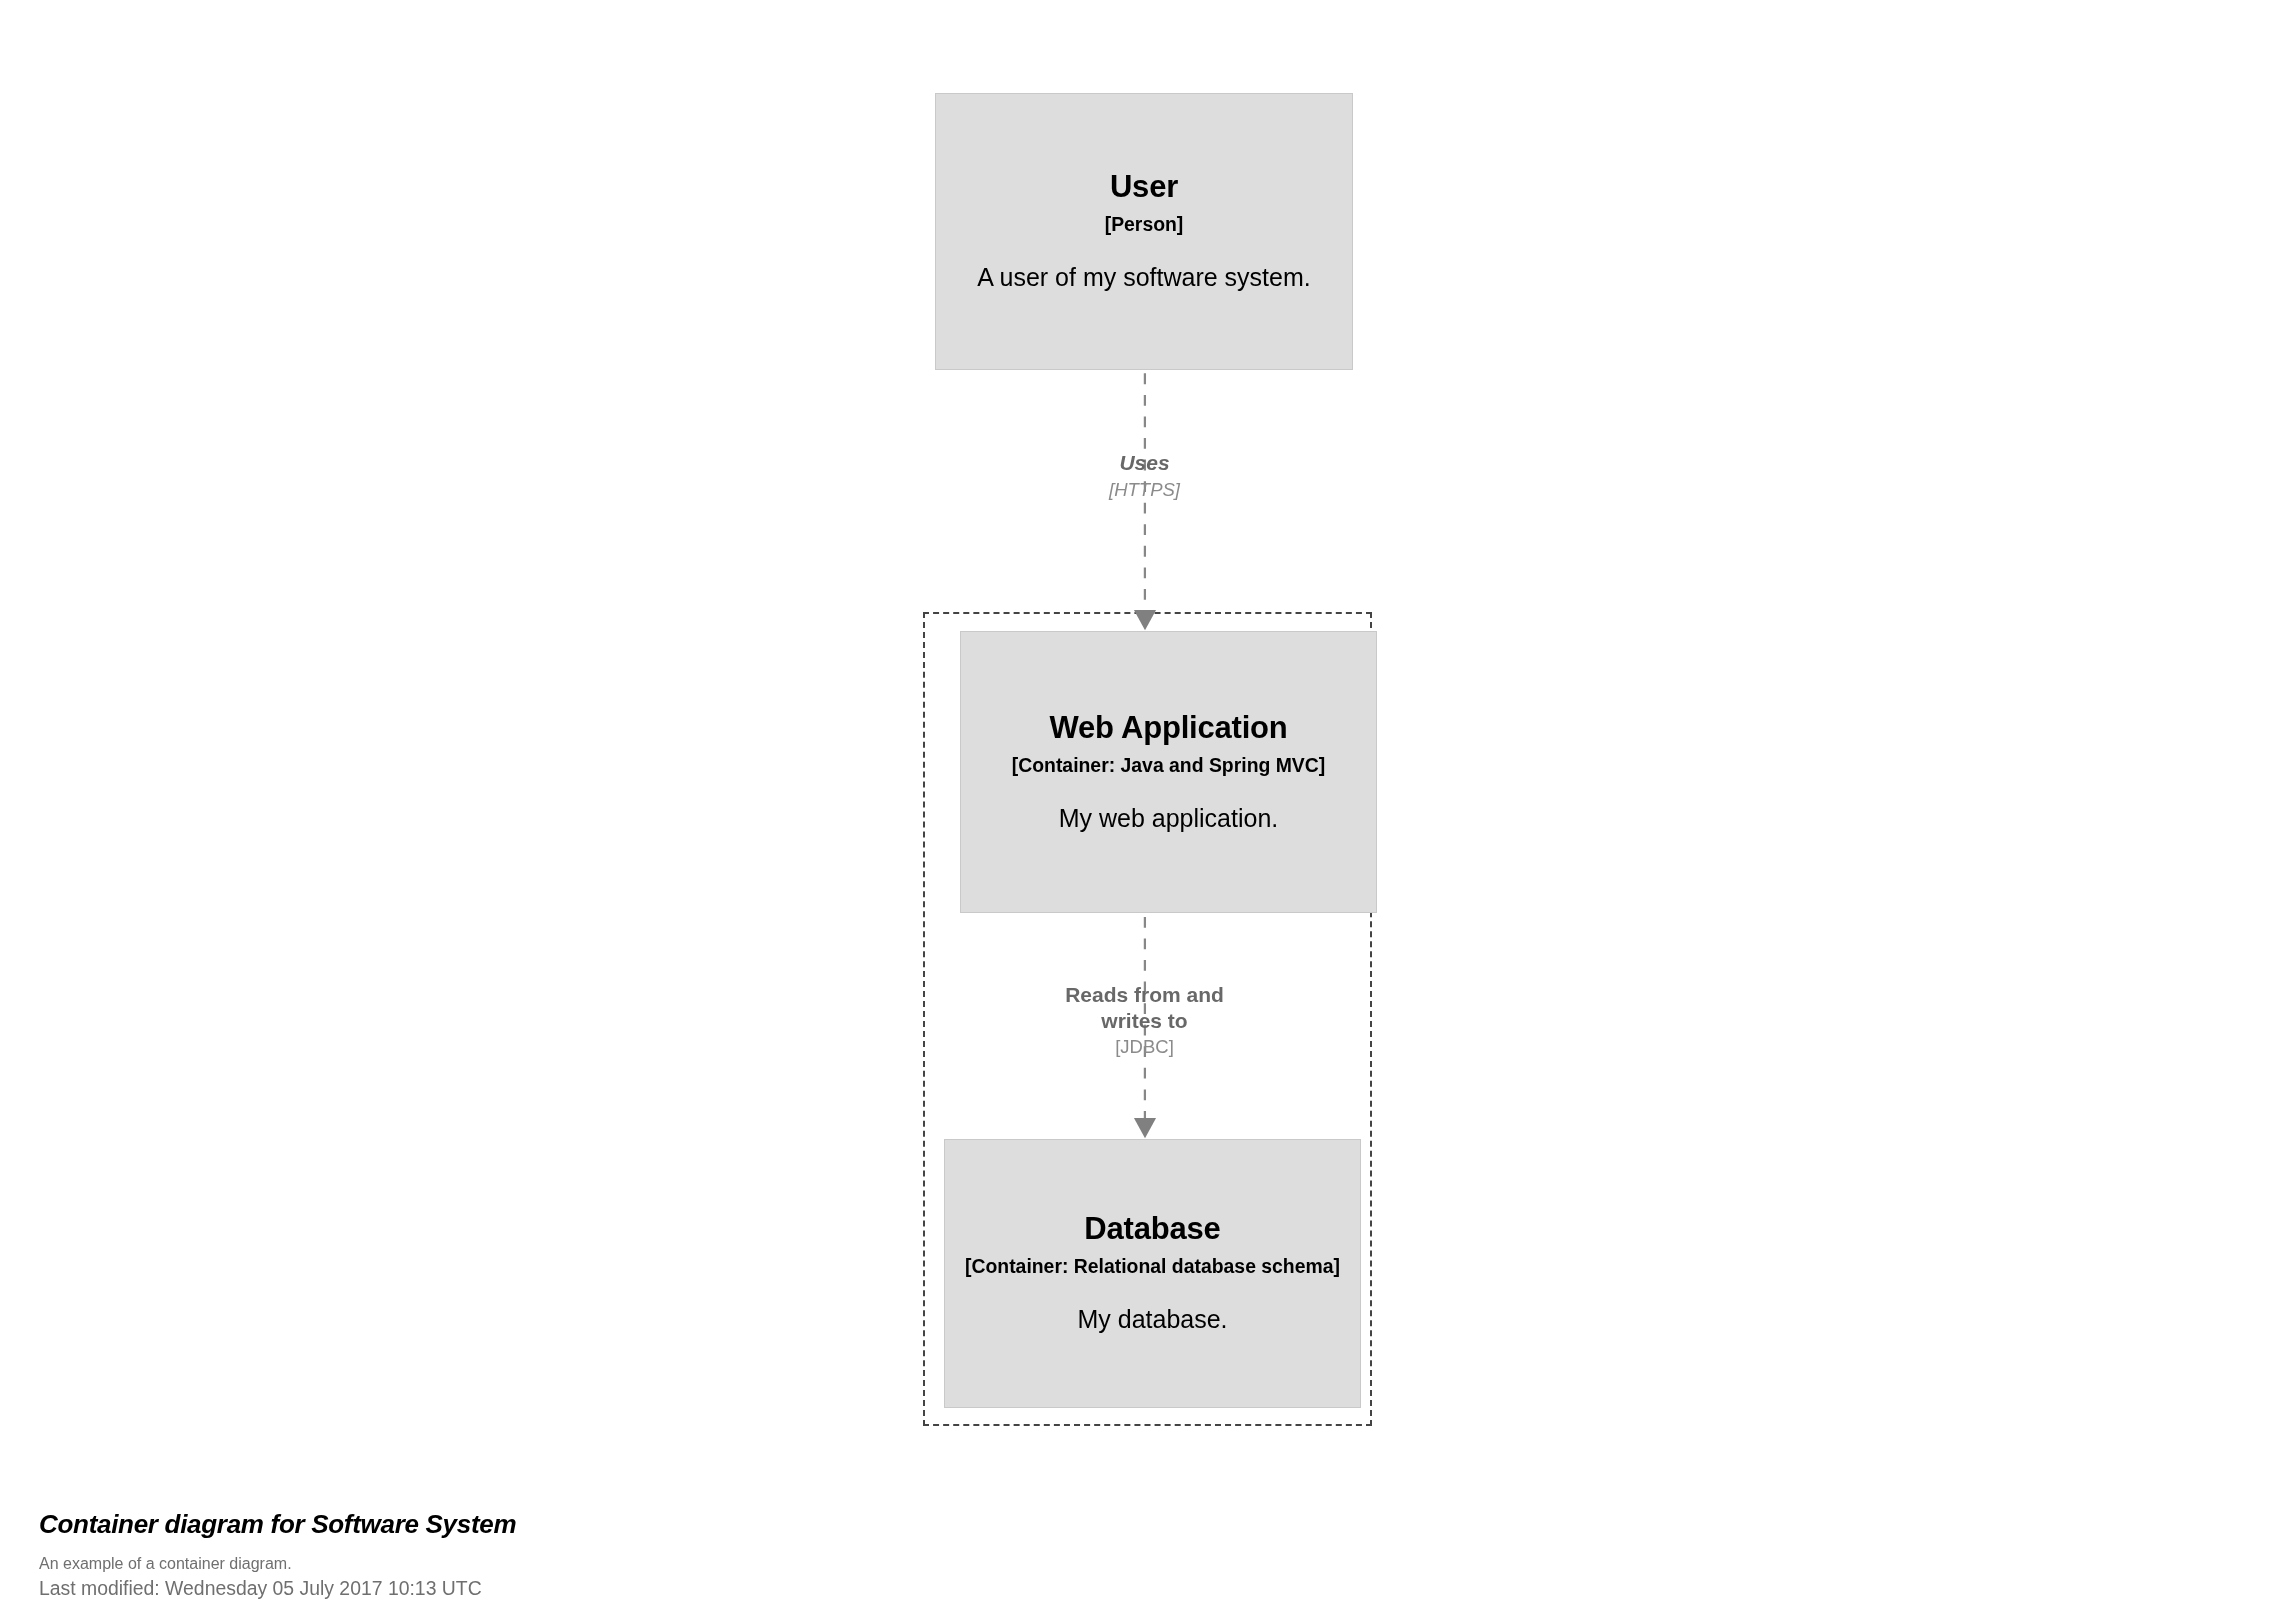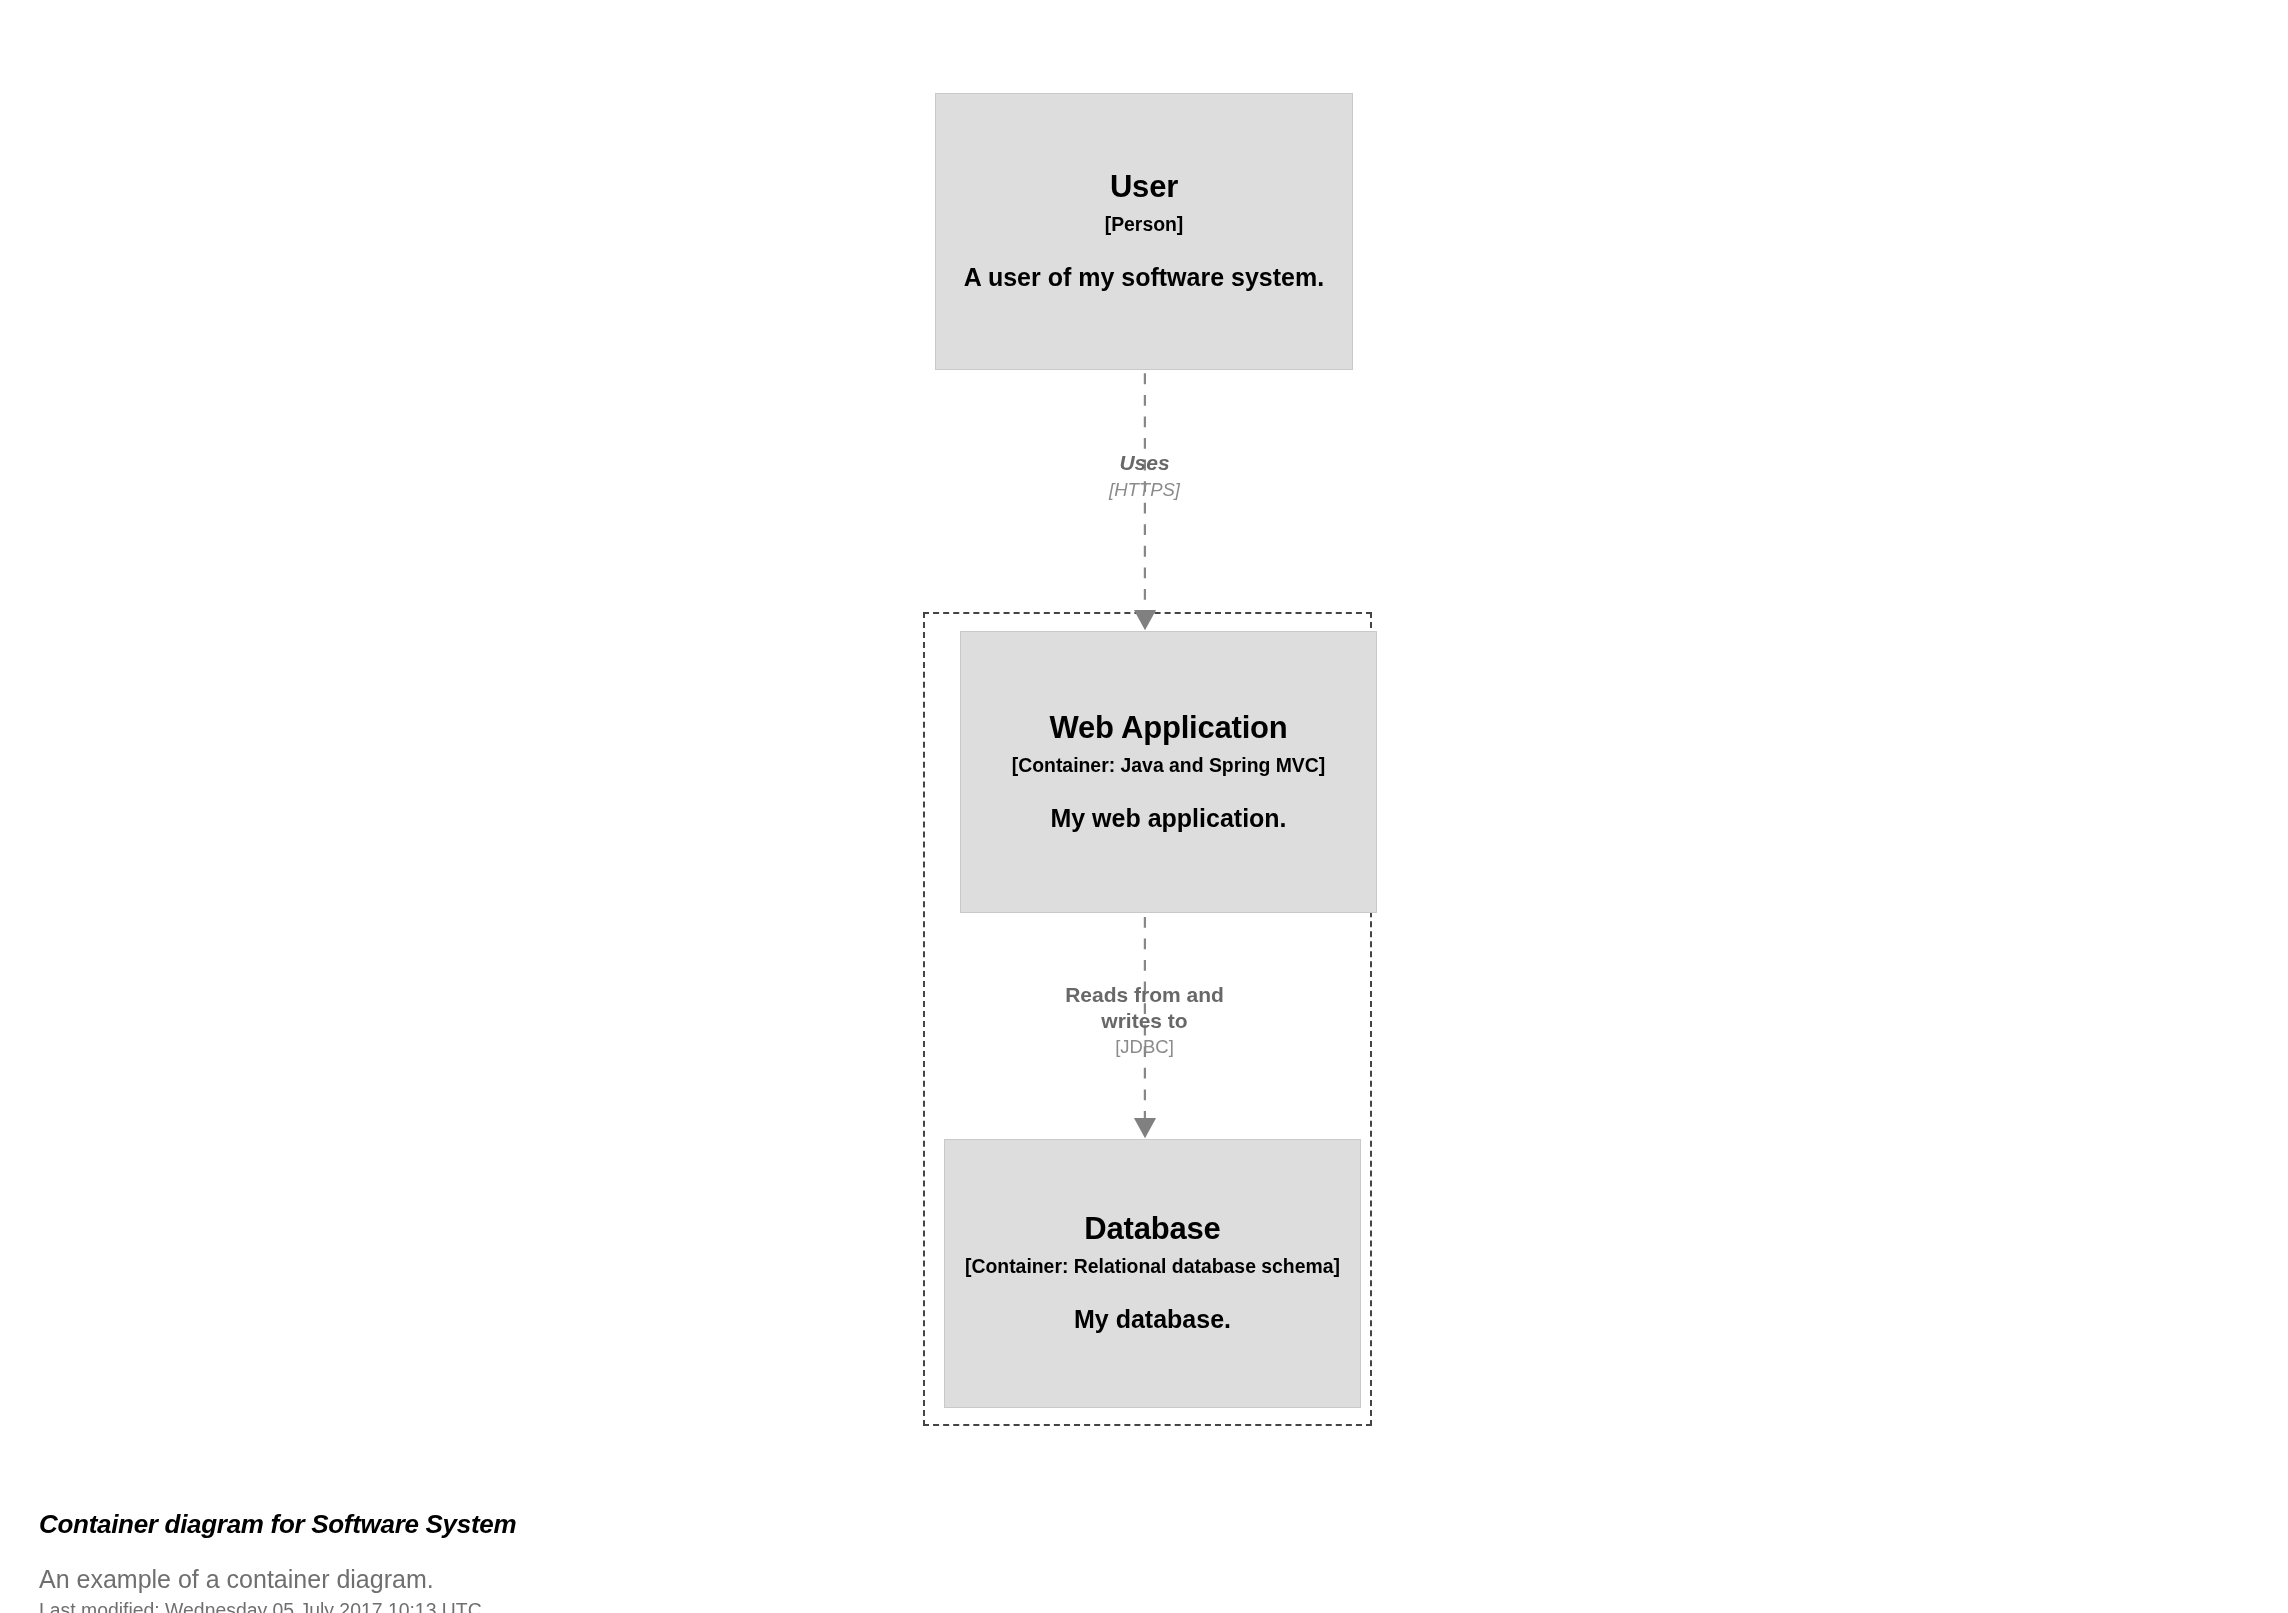--- a/index.html
+++ b/index.html
@@ -53,21 +53,21 @@
   }
   .node .node-tech {
     font-size: 19.4px;
     font-weight: bold;
     color: #000000;
     line-height: 1.2;
     margin-top: 8.3px;
   }
   .node .node-desc {
     font-size: 25px;
-    font-weight: bold;
+    font-weight: normal;
     color: #000000;
     line-height: 1.25;
     margin-top: 26px;
   }
 
   
   .rel-svg {
     position: absolute;
     overflow: visible;
   }
@@ -99,24 +99,24 @@
   }
   .caption .cap-title {
     font-size: 26px;
     font-weight: bold;
     color: #000000;
     line-height: 1.25;
     letter-spacing: -0.3px;
     font-style: italic;
   }
   .caption .cap-sub {
-    font-size: 25px;
+    font-size: 16px;
     color: #6f6f6f;
     line-height: 1.42;
-    margin-top: 21px;
+    margin-top: 12px;
   }
   .caption .cap-modified {
     font-size: 19.4px;
     color: #6f6f6f;
     line-height: 1.42;
   }
 </style>
 </head>
 <body>
 

